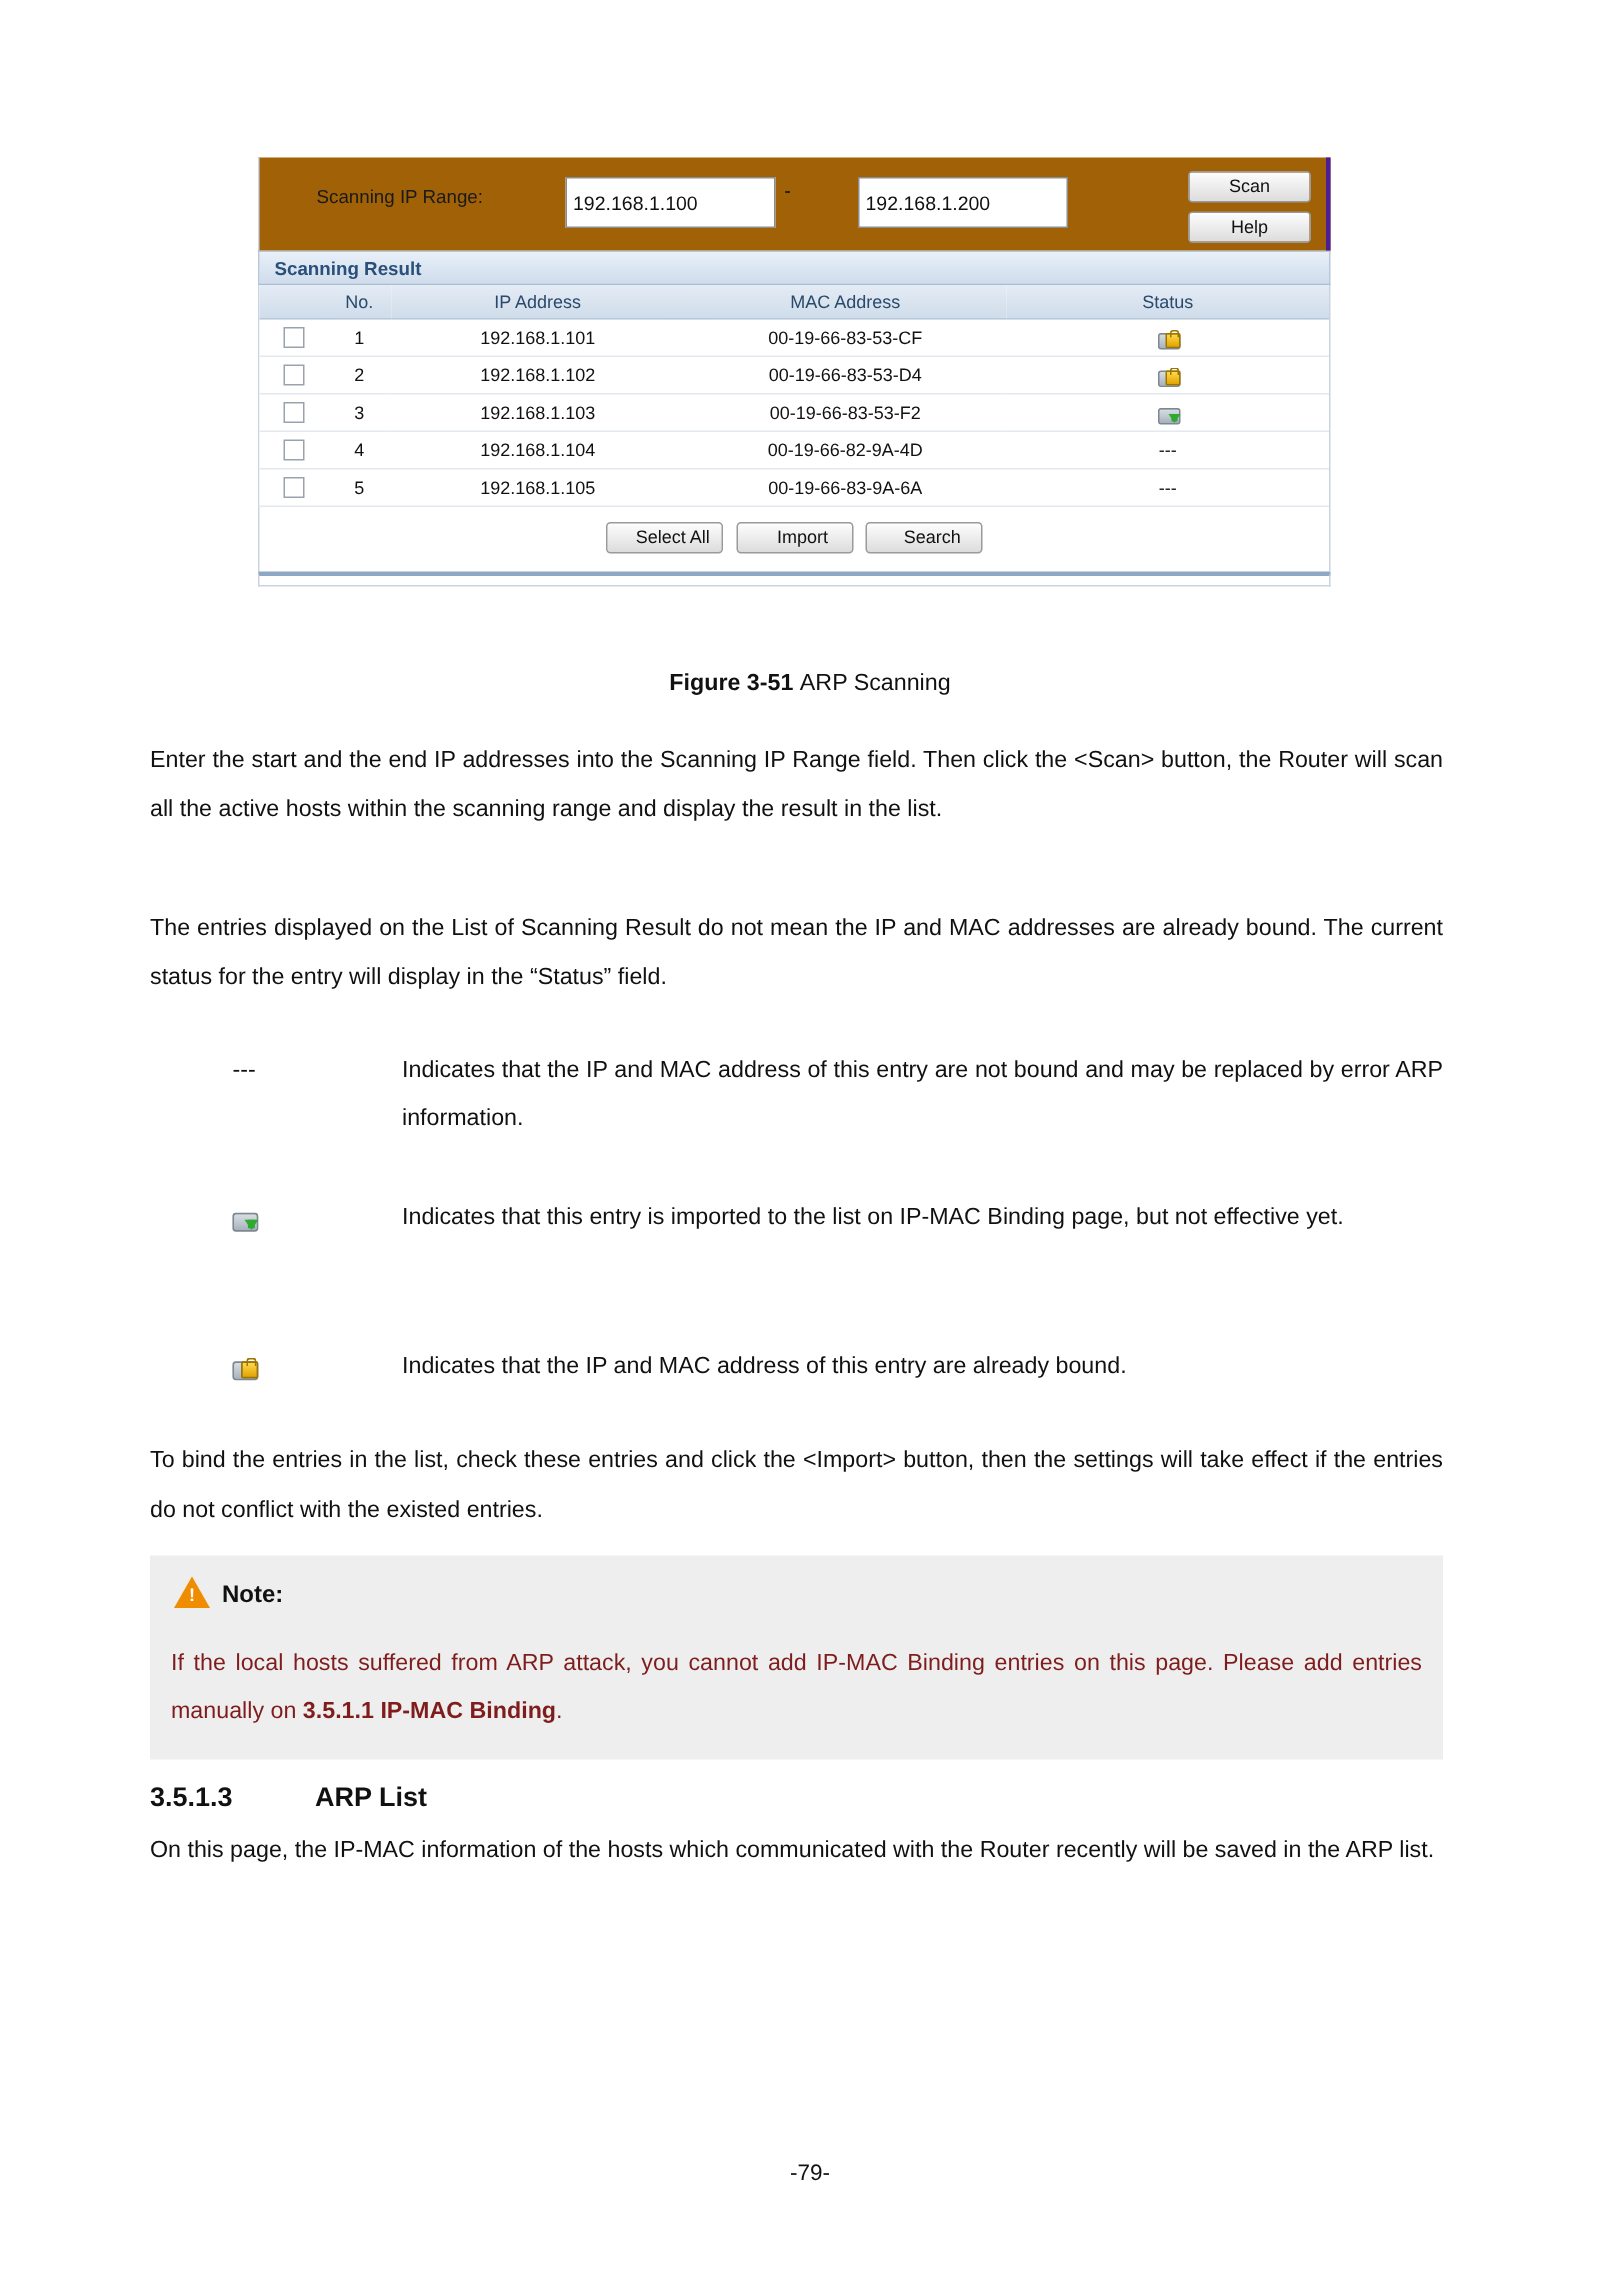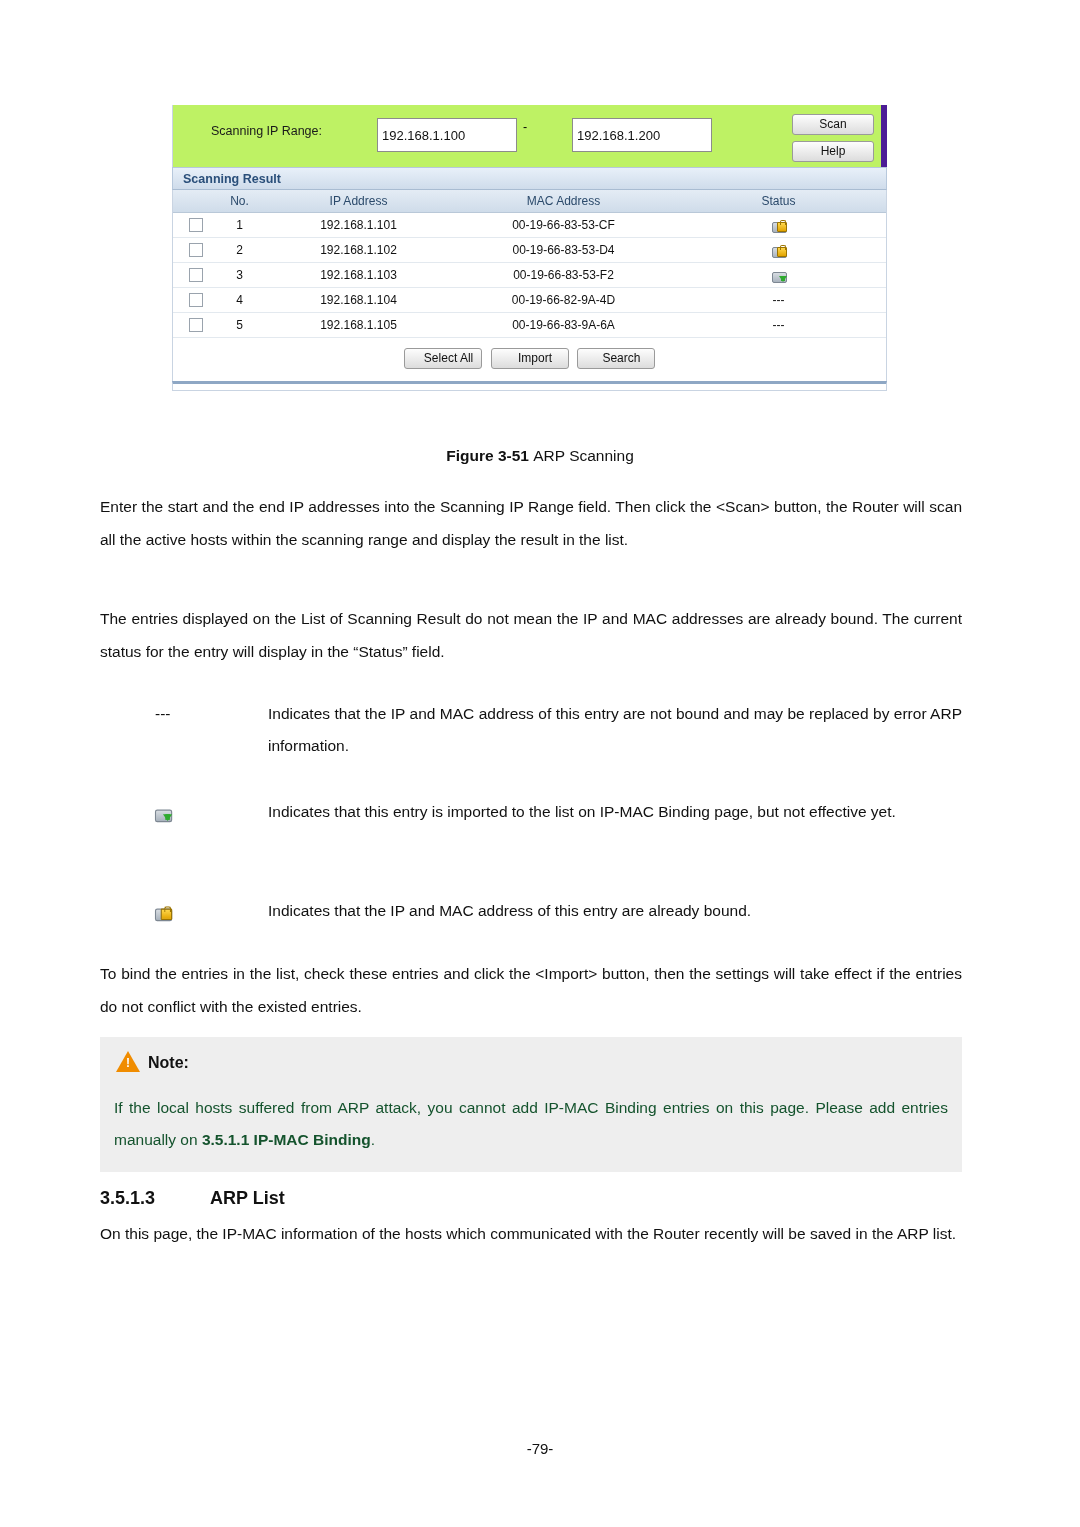--- a/index.html
+++ b/index.html
@@ -25,22 +25,22 @@
     height:23px;
     line-height:23px;
     font-size:12.5px;
     font-weight:bold;
     color:#2a4f7a;
     padding-left:10px;
     box-sizing:border-box;
   }
   .general-body {
     border-left:1px solid #c9d4e2;
-    border-right:6px solid #4c1d95;
-    background:#bef264;
+    border-right:3px solid #4c1d95;
+    background:#a16207;
     padding:10px 0 12px 0;
     position:relative;
     height:62px;
     box-sizing:border-box;
   }
   .row-label {
     position:absolute; left:38px; top:19px;
     font-size:12.5px; color:#1a1a1a;
   }
   .ipinput {
@@ -185,21 +185,21 @@
     display:inline-block; width:0; height:0;
     border-left:12px solid transparent; border-right:12px solid transparent;
     border-bottom:21px solid #f08c00;
     position:relative; vertical-align:-4px; margin-right:8px;
   }
   .warn-ico:after {
     content:"!"; position:absolute; left:-3px; top:5px; width:6px;
     font-size:12px; font-weight:bold; color:#fff; text-align:center;
     font-family:"Liberation Sans", sans-serif;
   }
-  .note-text { font-size:15.5px; line-height:32px; color:#14532d; text-align:justify; text-align-last:left;margin-top:20px; }
+  .note-text { font-size:15.5px; line-height:32px; color:#7f1d1d; text-align:justify; text-align-last:left;margin-top:20px; }
   .note-text b { font-weight:bold; }
 
   .heading {
     position:absolute; left:100px; top:1188px; width:862px;
     font-size:18px; font-weight:bold; color:#111;
   }
   .heading .num { display:inline-block; width:110px; }
 
   .footer {
     position:absolute; left:0; top:1440px; width:1080px;

